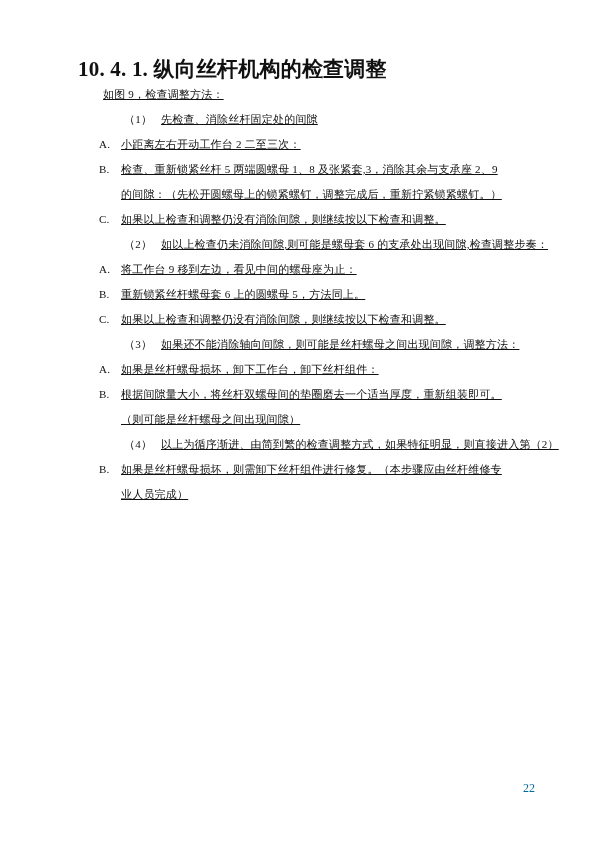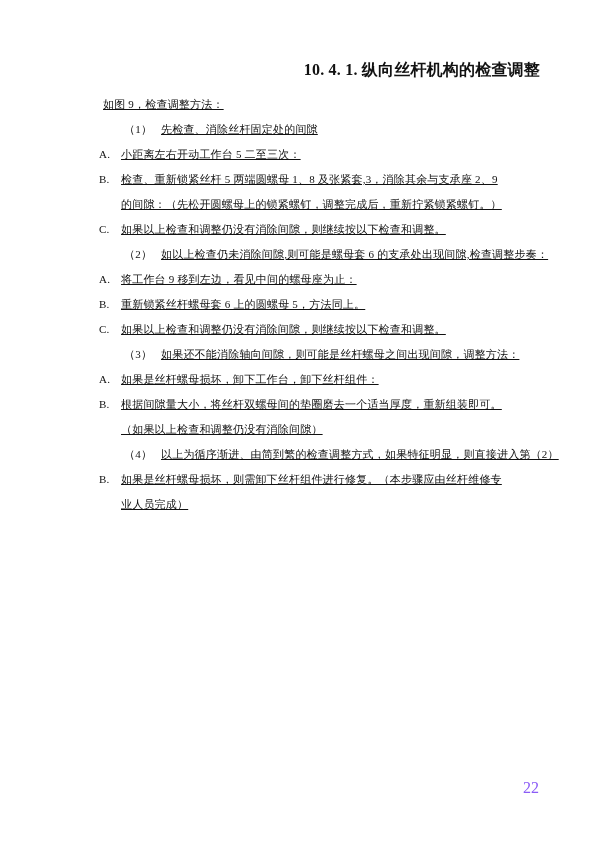--- a/index.html
+++ b/index.html
@@ -19,27 +19,26 @@
   }
   .doc {
     position: absolute;
     top: 0;
     left: 78px;
     width: 462px;
     padding-top: 57px;
     box-sizing: border-box;
   }
   .heading {
-    font-size: 16px;
+    font-size: 21px;
     font-weight: bold;
     line-height: 25px;
-    margin: 0 0 10px 0;
+    margin: 0 0 0 0;
     white-space: nowrap;
     letter-spacing: 0.2px;
-    text-align: right;
   }
   .line {
     font-size: 11px;
     line-height: 25px;
     white-space: nowrap;
     letter-spacing: 0.2px;
     text-decoration: underline;
   }
   .line .lbl {
     display: inline-block;
@@ -48,43 +47,43 @@
   .line.intro { padding-left: 25px; }
   .line.l1    { padding-left: 2px; margin-left: 44px; }
   .line.l1 .lbl { width: 37px; }
   .line.l2    { padding-left: 21px; }
   .line.l2 .lbl { width: 22px; }
   .line.cont  { padding-left: 43px; }
   .page-number {
     position: absolute;
     top: 780px;
     left: 523px;
-    font-size: 16px;
+    font-size: 12px;
     line-height: 16px;
-    color: #8b5cf6;
+    color: #0369a1;
   }
 </style>
 </head>
 <body>
 
 <div class="page">
   <div class="doc">
 
     <div class="heading">10. 4. 1. 纵向丝杆机构的检查调整</div>
 
     <div class="line intro">
       <span class="txt">如图 9，检查调整方法：</span>
     </div>
 
     <div class="line l1">
       <span class="lbl">（1）</span><span class="txt">先检查、消除丝杆固定处的间隙</span>
     </div>
 
     <div class="line l2">
-      <span class="lbl">A.</span><span class="txt">小距离左右开动工作台 5 二至三次：</span>
+      <span class="lbl">A.</span><span class="txt">小距离左右开动工作台 2 二至三次：</span>
     </div>
 
     <div class="line l2">
       <span class="lbl">B.</span><span class="txt">检查、重新锁紧丝杆 5 两端圆螺母 1、8 及张紧套,3，消除其余与支承座 2、9</span>
     </div>
 
     <div class="line cont">
       <span class="txt">的间隙：（先松开圆螺母上的锁紧螺钉，调整完成后，重新拧紧锁紧螺钉。）</span>
     </div>
 
@@ -114,21 +113,21 @@
 
     <div class="line l2">
       <span class="lbl">A.</span><span class="txt">如果是丝杆螺母损坏，卸下工作台，卸下丝杆组件：</span>
     </div>
 
     <div class="line l2">
       <span class="lbl">B.</span><span class="txt">根据间隙量大小，将丝杆双螺母间的垫圈磨去一个适当厚度，重新组装即可。</span>
     </div>
 
     <div class="line cont">
-      <span class="txt">（如果以上检查和调整仍没有消除间隙）</span>
+      <span class="txt">（则可能是丝杆螺母之间出现间隙）</span>
     </div>
 
     <div class="line l1">
       <span class="lbl">（4）</span><span class="txt">以上为循序渐进、由简到繁的检查调整方式，如果特征明显，则直接进入第（2）</span>
     </div>
 
 
 
 
     <div class="line l2">

